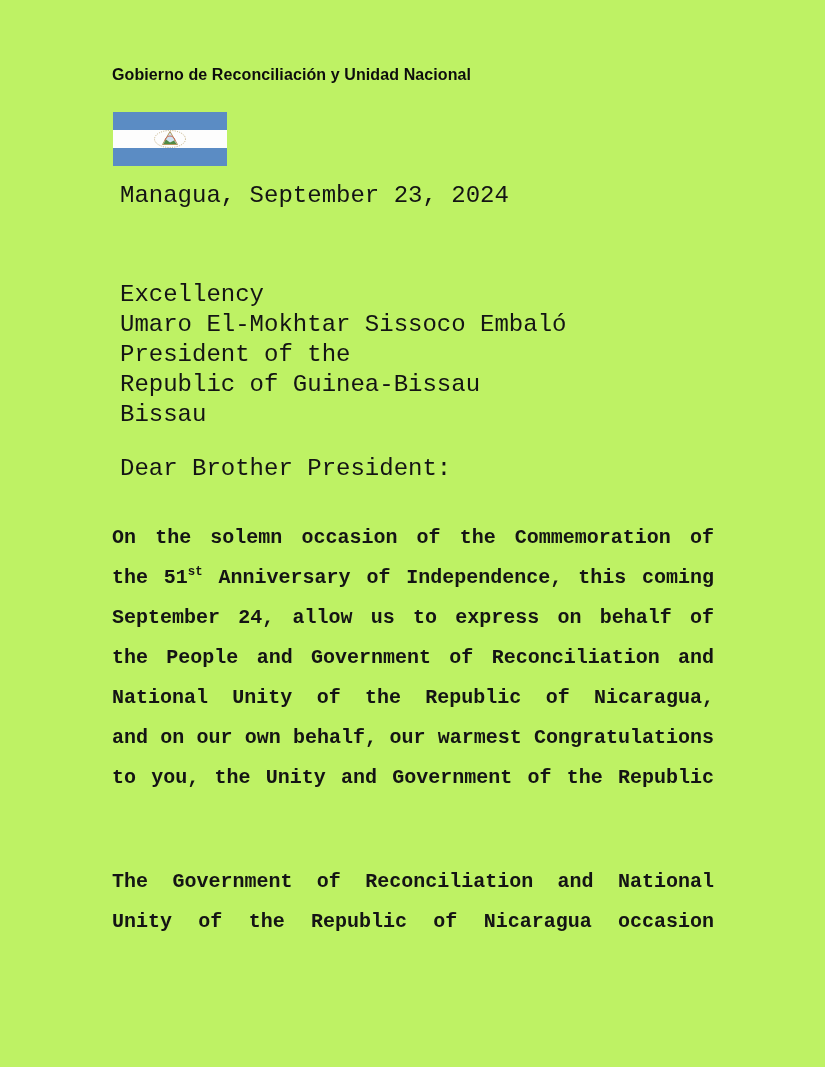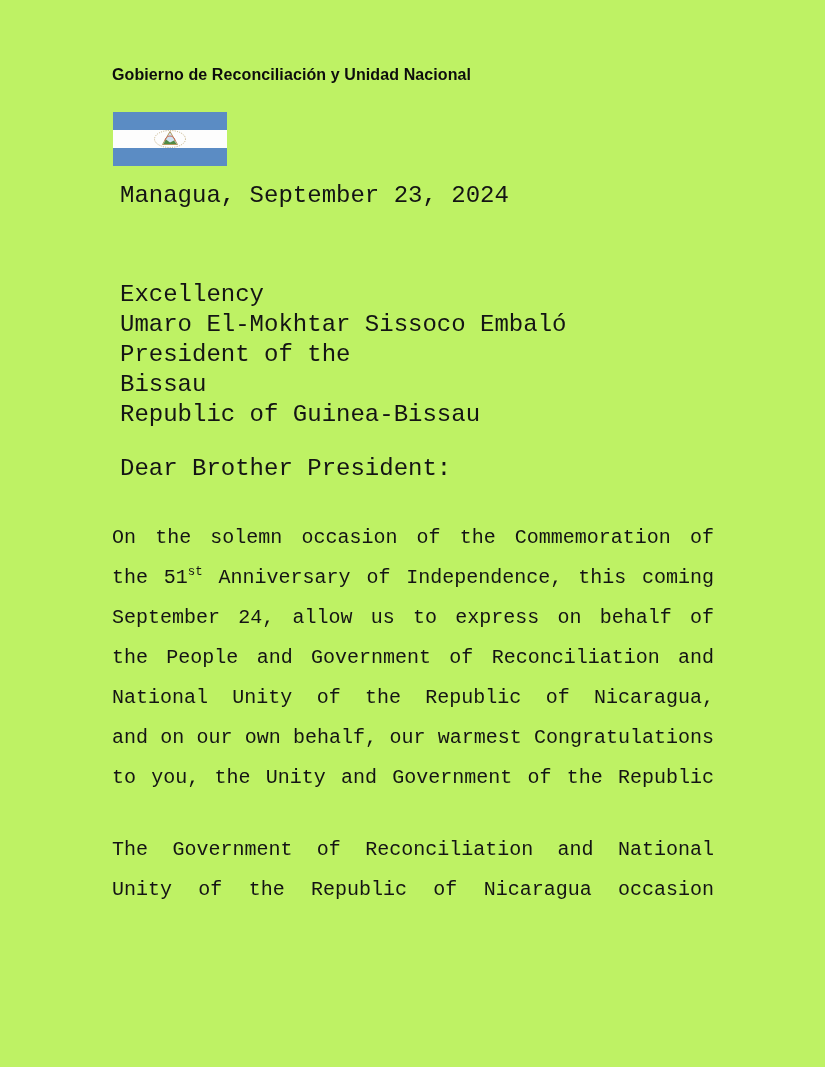--- a/index.html
+++ b/index.html
@@ -30,23 +30,23 @@
   .mono-lg{
     position:absolute;left:112px;
     font-size:24px;font-weight:normal;line-height:30px;
     white-space:pre;color:#141414;margin-left:8px;
   }
   .dateline{top:181px;}
   .recipient{top:280px;}
   .salutation{top:454px;}
   .body{
     position:absolute;left:112px;top:518px;width:602px;
-    font-size:20px;font-weight:normal;color:#141414;
+    font-size:20px;font-weight:bold;color:#141414;
   }
-  .para + .para{margin-top:32px;}
+  .para + .para{margin-top:64px;}
   .jline{
     height:40px;line-height:40px;
     text-align:justify;text-align-last:justify;
     overflow:hidden;
   }
   .jline.final{text-align-last:left;}
   .jline sup{
     font-size:0.62em;line-height:0;vertical-align:8px;
   }
 </style>
@@ -67,21 +67,21 @@
         <polygon points="18,2.5 10.5,15.5 25.5,15.5" fill="#cfe3f2" stroke="#b3985e" stroke-width="1"></polygon>
         <path d="M13 12 A5 5 0 0 1 23 12" fill="none" stroke="#c86a5a" stroke-width="1"></path>
         <polygon points="11.5,15 24.5,15 22,11.5 18,13.5 14,10.5" fill="#4f8a43"></polygon>
       </svg>
     </div>
     <div class="stripe blue" style="background: rgb(91, 140, 196);"></div>
   </div>
 
   <div class="mono-lg dateline">Managua, September 23, 2024</div>
 
-  <div class="mono-lg recipient"><div>Excellency</div><div>Umaro El-Mokhtar Sissoco Embaló</div><div>President of the</div><div>Bissau</div><div>Republic of Guinea-Bissau</div></div>
+  <div class="mono-lg recipient"><div>Excellency</div><div>Umaro El-Mokhtar Sissoco Embaló</div><div>President of the</div><div>Republic of Guinea-Bissau</div><div>Bissau</div></div>
 
   <div class="mono-lg salutation">Dear Brother President:</div>
 
   <div class="body" id="letter-body">
       <div class="para">
         <div class="jline">On the solemn occasion of the Commemoration of</div>
         <div class="jline">the 51<sup>st</sup> Anniversary of Independence, this coming</div>
         <div class="jline">September 24, allow us to express on behalf of</div>
         <div class="jline">the People and Government of Reconciliation and</div>
         <div class="jline">National Unity of the Republic of Nicaragua,</div>

